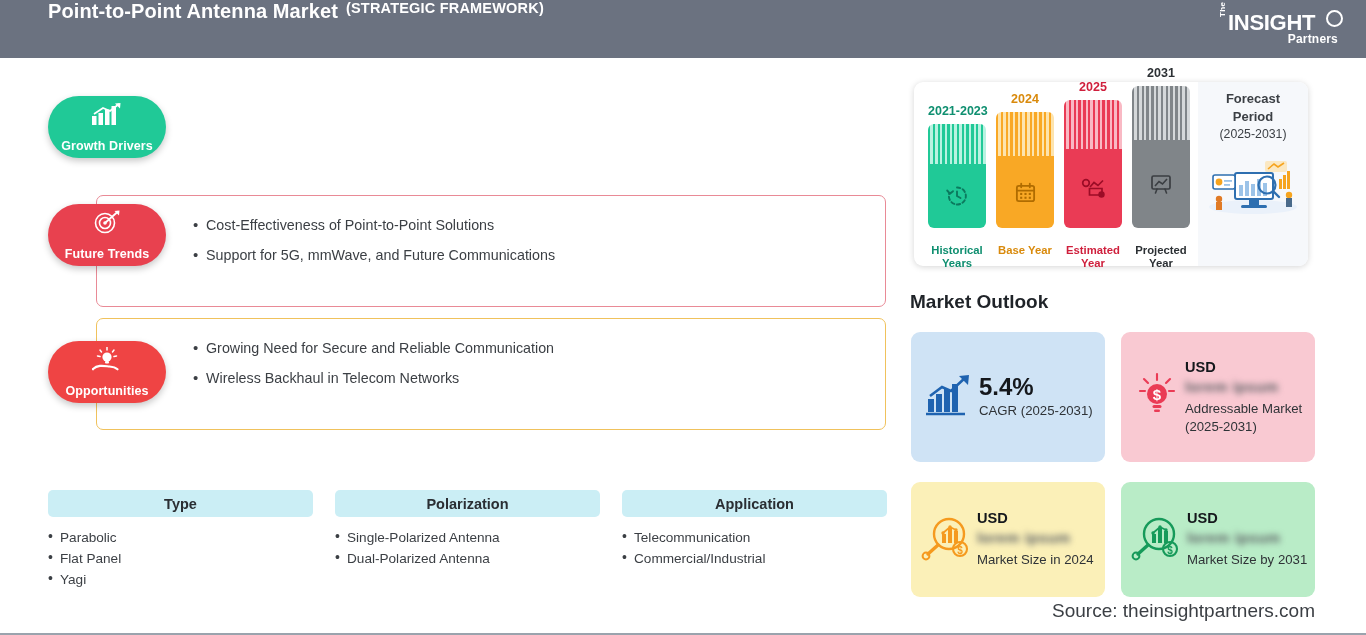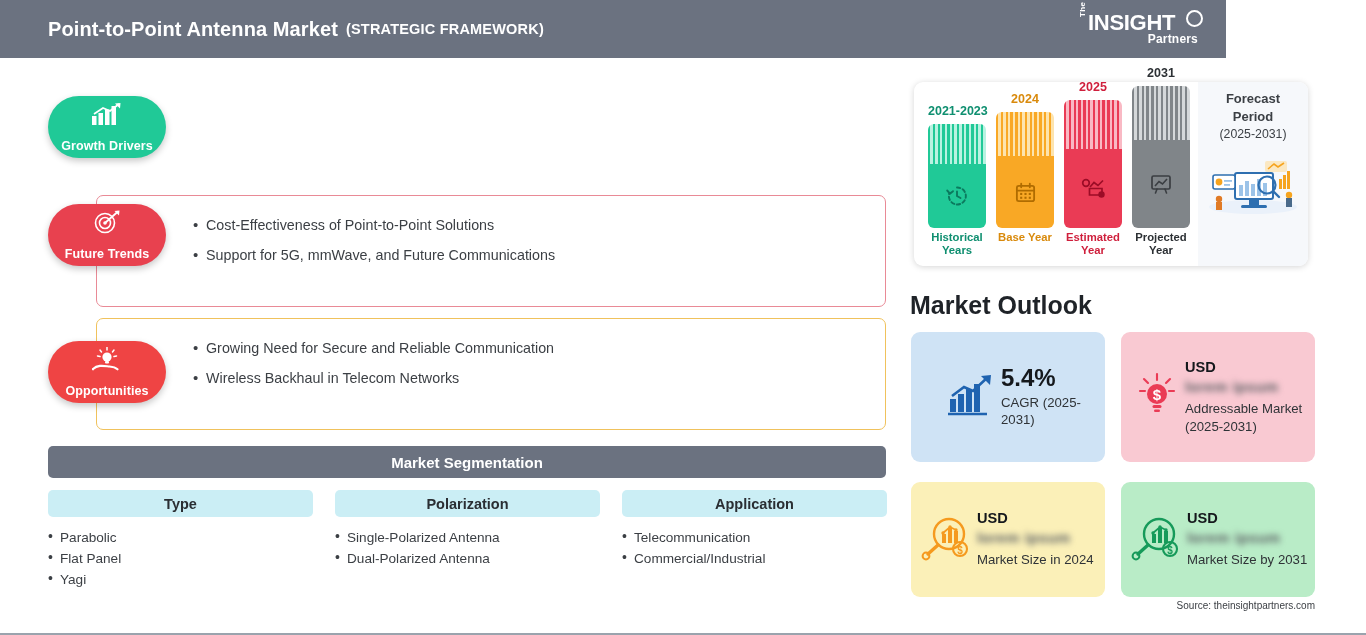--- a/index.html
+++ b/index.html
@@ -12,23 +12,23 @@
   .page {
     position: relative;
     width: 1366px; height: 635px;
     background: #ffffff;
     border-bottom: 2px solid #9aa3ad;
   }
 
   
   .header {
     position: absolute; left: 0; top: 0;
-    width: 1226px; height: 58px;
+    width: 1366px; height: 58px;
     background: #6b7280;
-    display: flex; align-items: center;
+    display: flex; align-items: flex-start;
   }
   .header-title {
     margin-left: 48px;
     color: #ffffff;
     font-size: 20px; font-weight: bold;
     letter-spacing: .1px;
     white-space: nowrap;
   }
   .header-sub {
     color: #ffffff;
@@ -160,63 +160,63 @@
   .fc-bar .fc-col {
     position: absolute; bottom: 0; left: 0;
     width: 58px; border-radius: 6px; overflow: hidden;
   }
   .fc-stripe { height: 38%; width: 100%; }
   .fc-solid  { height: 62%; width: 100%; display:flex; align-items:center; justify-content:center; }
   .fc-bar .fc-caption {
     position: absolute; top: 100%; left: -6px;
     width: 70px; text-align: center;
     font-size: 11.3px; font-weight: bold; line-height: 1.18;
-    padding-top: 3px;
+    padding-top: 16px;
   }
   .fc-right {
     position: absolute; right: 0; top: 0;
     width: 110px; height: 184px;
     background: #f6f8fb;
     border-top-right-radius: 9px; border-bottom-right-radius: 9px;
     text-align: center;
   }
   .fc-right .fr-t {
     margin-top: 8px; font-size: 13px; font-weight: bold;
     color: #3b3f44; line-height: 1.35;
   }
   .fc-right .fr-s {
     margin-top: 2px; font-size: 12.3px; color: #3b3f44;
   }
 
   
   .outlook-title {
     position: absolute; left: 910px; top: 291px;
-    font-size: 25px; font-weight: bold; color: #1f2328;
+    font-size: 19px; font-weight: bold; color: #1f2328;
   }
   .ocard {
     position: absolute; border-radius: 9px;
     display: flex; align-items: center;
   }
-  .ocard.blue   { left: 911px;  top: 332px; width: 194px; height: 130px; background: #cfe3f5; padding-left: 22px; }
+  .ocard.blue   { left: 911px;  top: 332px; width: 194px; height: 130px; background: #cfe3f5; }
   .ocard.pink   { left: 1121px; top: 332px; width: 194px; height: 130px; background: #f9c9d2; }
   .ocard.yellow { left: 911px;  top: 482px; width: 194px; height: 115px; background: #fbf0b8; }
   .ocard.green  { left: 1121px; top: 482px; width: 194px; height: 115px; background: #b9ecc7; }
   .oc-body { padding-left: 6px; }
   .oc-big { font-size: 24px; font-weight: bold; color: #15181c; line-height: 1.05; }
   .oc-sub { font-size: 13.2px; color: #2f3337; line-height: 1.32; margin-top: 3px; }
   .oc-usd { font-size: 14.6px; font-weight: bold; color: #15181c; }
   .oc-blur {
     display: inline-block; margin: 3px 0 2px 0;
     font-size: 15px; font-weight: bold; color: #5b5f63;
     filter: blur(3.2px); letter-spacing: .4px;
     user-select: none;
   }
   .source {
     position: absolute; right: 51px; top: 600px;
-    font-size: 10px; color: #3b3f44;
+    font-size: 19px; color: #3b3f44;
   }
 </style>
 </head>
 <body>
 
 <div class="page">
 
   <div class="header">
     <div class="header-title">Point-to-Point Antenna Market</div>
     <div class="header-sub">(STRATEGIC FRAMEWORK)</div>
@@ -279,21 +279,20 @@
         </g>
         <circle cx="17" cy="10" r="4.6" fill="#fff"></circle>
         <rect x="15" y="14" width="4" height="2.4" rx="1" fill="#fff"></rect>
         <path d="M3 22 C8 17.5 14 19 19.5 19.5 C23 19.8 25.5 20.5 27.5 22.3" stroke="#fff" stroke-width="2.2" fill="none" stroke-linecap="round"></path>
         <path d="M3.5 21.8 C2 20.5 1.5 23 3.5 23.6" fill="#fff"></path>
       </svg>
     </span>
     <span class="b-label">Opportunities</span>
   </div>
 
-  <div class="seg-header">Market Segmentation</div>
 
   <div class="seg-col c1">
     <div class="seg-col-head">Type</div>
     <ul>
       <li>Parabolic</li>
       <li>Flat Panel</li>
       <li>Yagi</li>
     </ul>
   </div>
 

